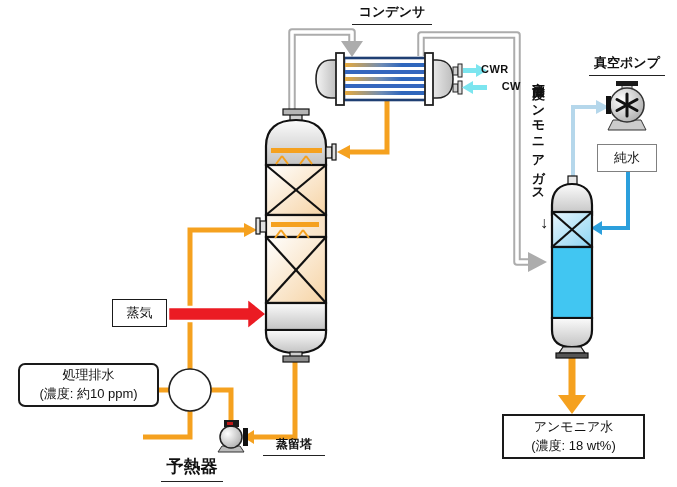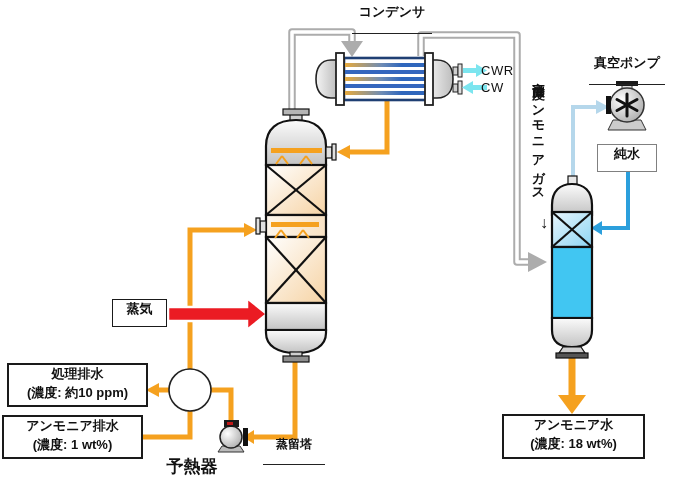--- a/index.html
+++ b/index.html
@@ -2,34 +2,34 @@
 <html><head>
 <meta charset="utf-8">
 <style>
   html,body{margin:0;padding:0;background:#fff;}
   #stage{
     position:relative;width:677px;height:487px;background:#ffffff;overflow:hidden;
     font-family:"Liberation Sans","DejaVu Sans",sans-serif;color:#111;
   }
   #pipes{position:absolute;left:0;top:0;}
   .lbl{position:absolute;font-size:13px;font-weight:600;text-align:center;line-height:1.2;}
-  .underlined{border-bottom:1.5px solid #222;padding-bottom:13px;}
+  .underlined{border-bottom:1.5px solid #222;padding-bottom:4px;}
   .box{
     position:absolute;background:#fff;border:2px solid #1a1a1a;
-    display:flex;flex-direction:column;align-items:center;justify-content:flex-start;
-    font-size:13px;font-weight:700;line-height:1.45;text-align:center;
+    display:flex;flex-direction:column;align-items:center;justify-content:center;
+    font-size:13px;font-weight:400;line-height:1.45;text-align:center;
   }
   .box.thin{border-width:1.5px;}
   .box.gray{border:1px solid #808080;}
   .vtext{
     position:absolute;writing-mode:vertical-rl;text-orientation:upright;
     font-size:13px;font-weight:700;letter-spacing:2px;line-height:1;
   }
   .downglyph{position:absolute;font-size:16px;font-weight:700;}
-  .ascii{font-weight:400;font-size:13px;letter-spacing:0.5px;}
+  .ascii{font-weight:700;font-size:11px;letter-spacing:0.5px;}
 </style>
 </head>
 <body>
 
 <div id="stage">
 
 <svg id="pipes" width="677" height="487" viewBox="0 0 677 487">
   <defs>
     <linearGradient id="domeGrad" x1="0" y1="0" x2="0" y2="1">
       <stop offset="0" stop-color="#fbfbfb"></stop>
@@ -211,44 +211,40 @@
       <line x1="617" y1="99.5" x2="637" y2="110.5"></line>
       <line x1="617" y1="110.5" x2="637" y2="99.5"></line>
     </g>
     <rect x="606" y="96" width="5" height="18" fill="#111"></rect>
   </g>
 </svg>
 
   <div class="lbl underlined" style="left:352px;top:4px;width:80px;">コンデンサ</div>
 
   <div class="lbl ascii" style="left:481px;top:63px;width:40px;text-align:left;">CWR</div>
-  <div class="lbl ascii" style="left:481px;top:80px;width:40px;text-align:left;">CW</div>
+  <div class="lbl ascii" style="left:481px;top:80px;width:40px;text-align:right;">CW</div>
 
   <div class="lbl underlined" style="left:589px;top:55px;width:76px;text-align:center;">真空ポンプ</div>
 
   <div class="box gray" style="left:597px;top:144px;width:58px;height:26px;">
     <span>純水</span>
   </div>
 
   <div class="vtext" style="left:532px;top:72px;height:142px;">高濃度アンモニアガス</div>
   <div class="downglyph" style="left:540px;top:214px;">↓</div>
 
   <div class="box thin" style="left:112px;top:299px;width:53px;height:26px;">
     <span>蒸気</span>
   </div>
 
-  <div class="box" style="left:7px;top:363px;width:137px;height:40px;">
+  <div class="box" style="left:18px;top:363px;width:137px;height:40px;border-radius:7px;">
     <span>処理排水</span>
     <span>(濃度: 約10 ppm)</span>
   </div>
 
-  <div class="box" style="left:2px;top:415px;width:137px;height:40px;">
-    <span>アンモニア排水</span>
-    <span>(濃度: 1 wt%)</span>
-  </div>
 
   <div class="box" style="left:502px;top:414px;width:139px;height:41px;">
     <span>アンモニア水</span>
     <span>(濃度: 18 wt%)</span>
   </div>
 
   <div class="lbl underlined" style="left:161px;top:457px;width:62px;font-size:17px;">予熱器</div>
   <div class="lbl underlined" style="left:263px;top:437px;width:62px;font-size:12px;">蒸留塔</div>
 
 </div>

